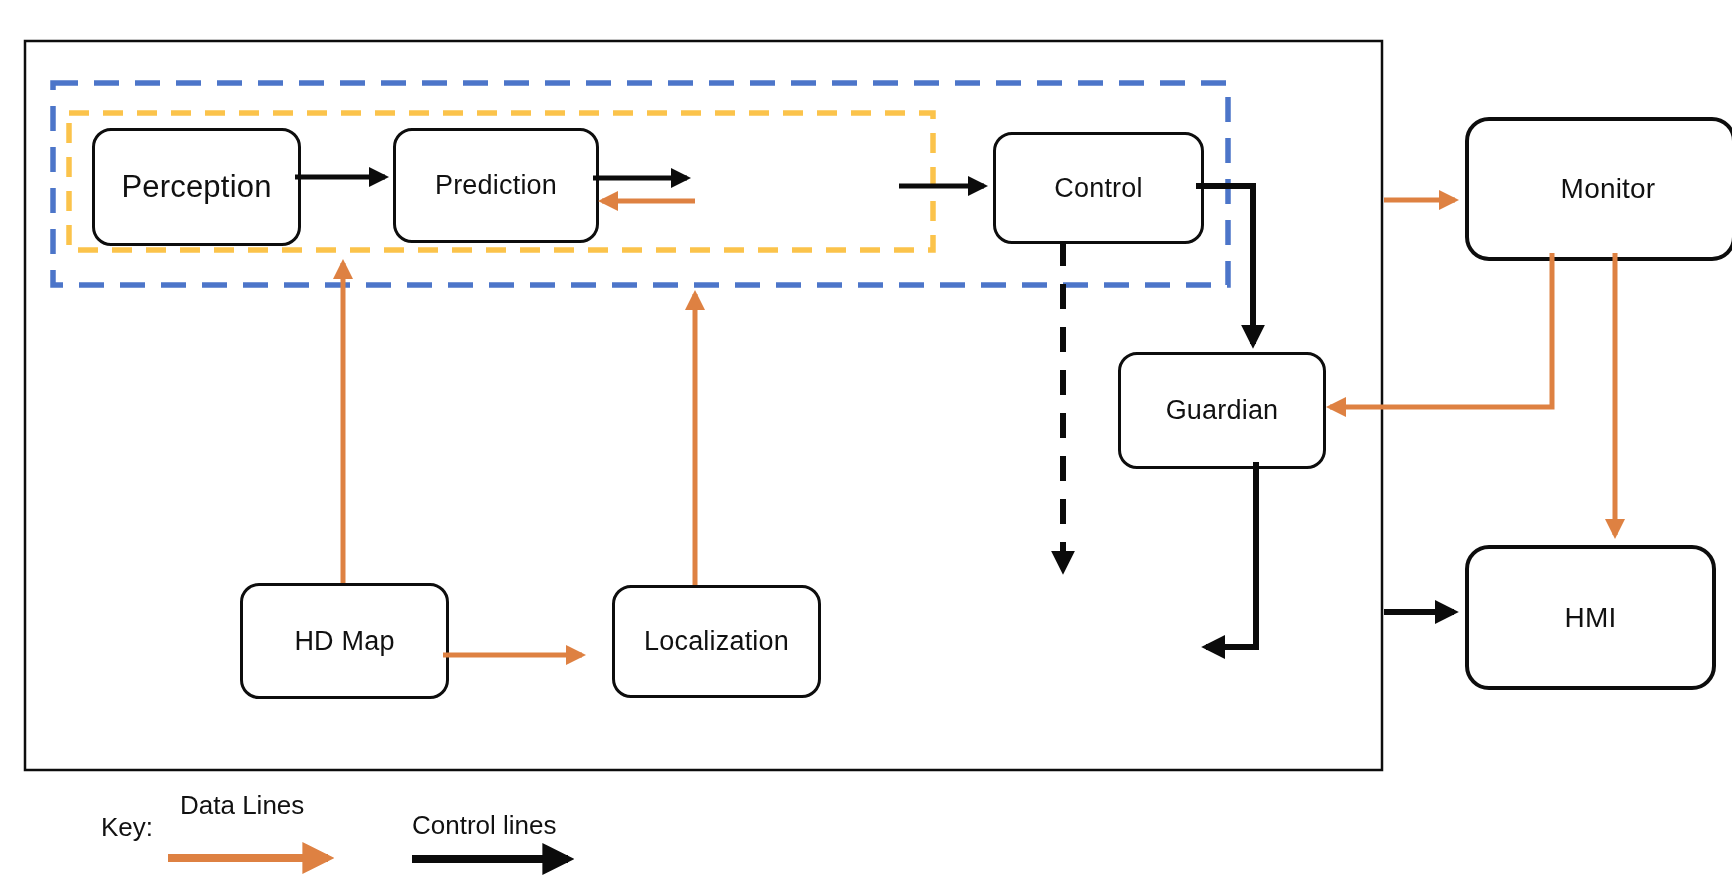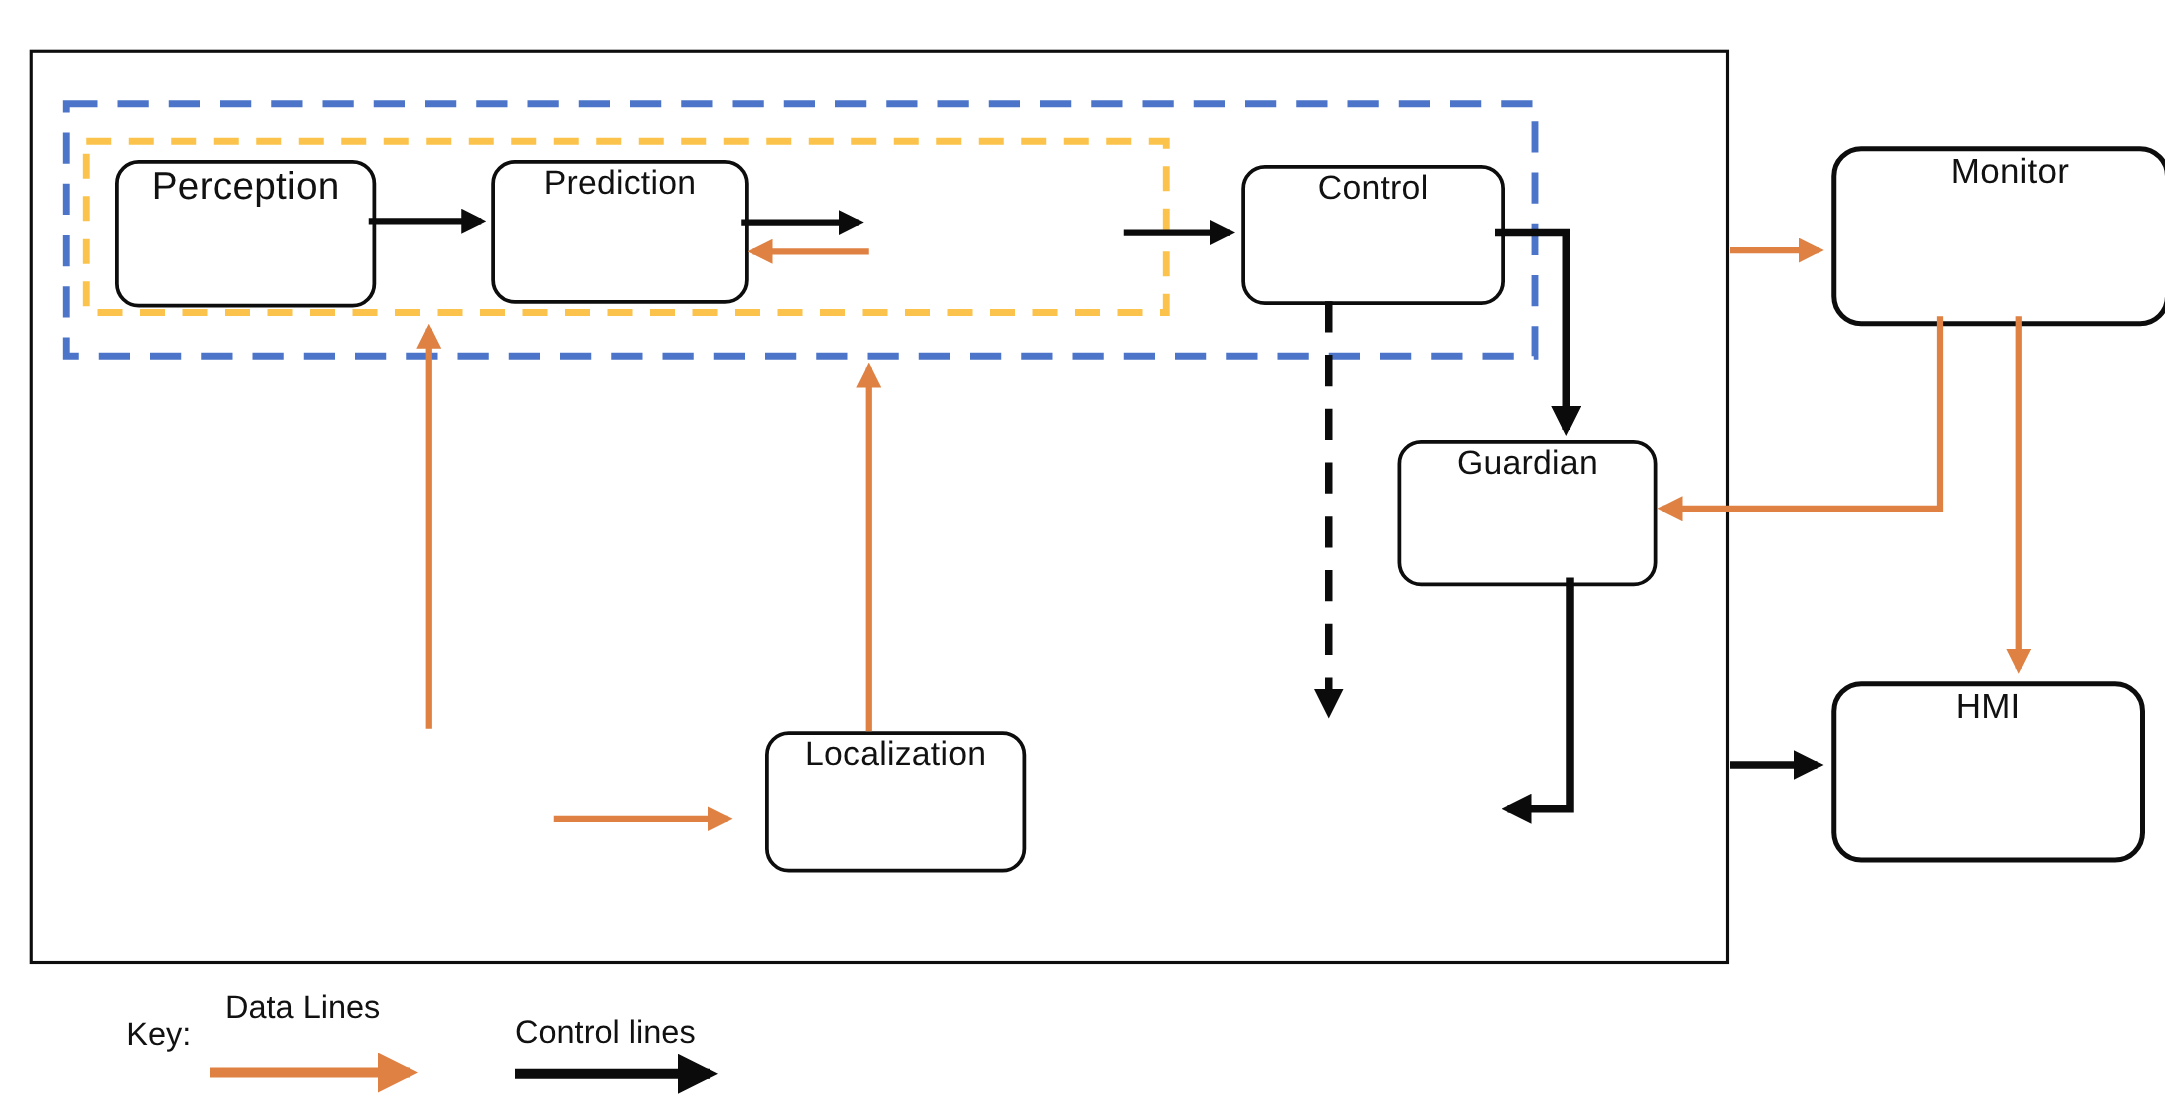--- a/index.html
+++ b/index.html
@@ -1,21 +1,21 @@
 <!DOCTYPE html>
 <html><head>
 <meta charset="utf-8">
 <style>
   html,body{margin:0;padding:0;background:#ffffff;}
   body{width:1732px;height:882px;position:relative;overflow:hidden;
        font-family:"Liberation Sans","DejaVu Sans",sans-serif;color:#111;}
   #stage{position:absolute;left:0;top:0;width:1732px;height:882px;}
   #lines{position:absolute;left:0;top:0;width:1732px;height:882px;pointer-events:none;z-index:3;}
   .node{position:absolute;background:#ffffff;border:3px solid #0d0d0d;border-radius:19px;
-        display:flex;align-items:flex-start;justify-content:center;z-index:2;
+        display:flex;align-items:center;justify-content:center;z-index:2;
         font-size:27px;letter-spacing:0.2px;}
   .node.big{font-size:31px;}
   .node.bold-border{border-width:4px;border-radius:24px;font-size:28px;}
   .misspelled{text-decoration:underline wavy #e8442c;text-decoration-thickness:1.5px;text-underline-offset:7px;}
   .keyrow{position:absolute;z-index:2;font-size:26px;}
   .keyrow .lbl{position:absolute;white-space:nowrap;}
 </style>
 </head>
 <body>
 
@@ -25,20 +25,23 @@
     <span>Perception</span>
   </div>
   <div class="node" style="left:393px;top:128px;width:200px;height:109px;">
     <span>Prediction</span>
   </div>
   <div class="node" style="left:993px;top:132px;width:205px;height:106px;">
     <span>Control</span>
   </div>
   <div class="node" style="left:1118px;top:352px;width:202px;height:111px;">
     <span>Guardian</span>
+  </div>
+  <div class="node" style="left:240px;top:583px;width:203px;height:110px;">
+    <span>HD Map</span>
   </div>
   <div class="node" style="left:592px;top:585px;width:203px;height:107px;margin-left:20px;">
     <span>Localization</span>
   </div>
   <div class="node bold-border" style="left:1465px;top:117px;width:248px;height:136px;padding-left:15px;">
     <span>Monitor</span>
   </div>
   <div class="node bold-border" style="left:1465px;top:545px;width:243px;height:137px;">
     <span>HMI</span>
   </div>

